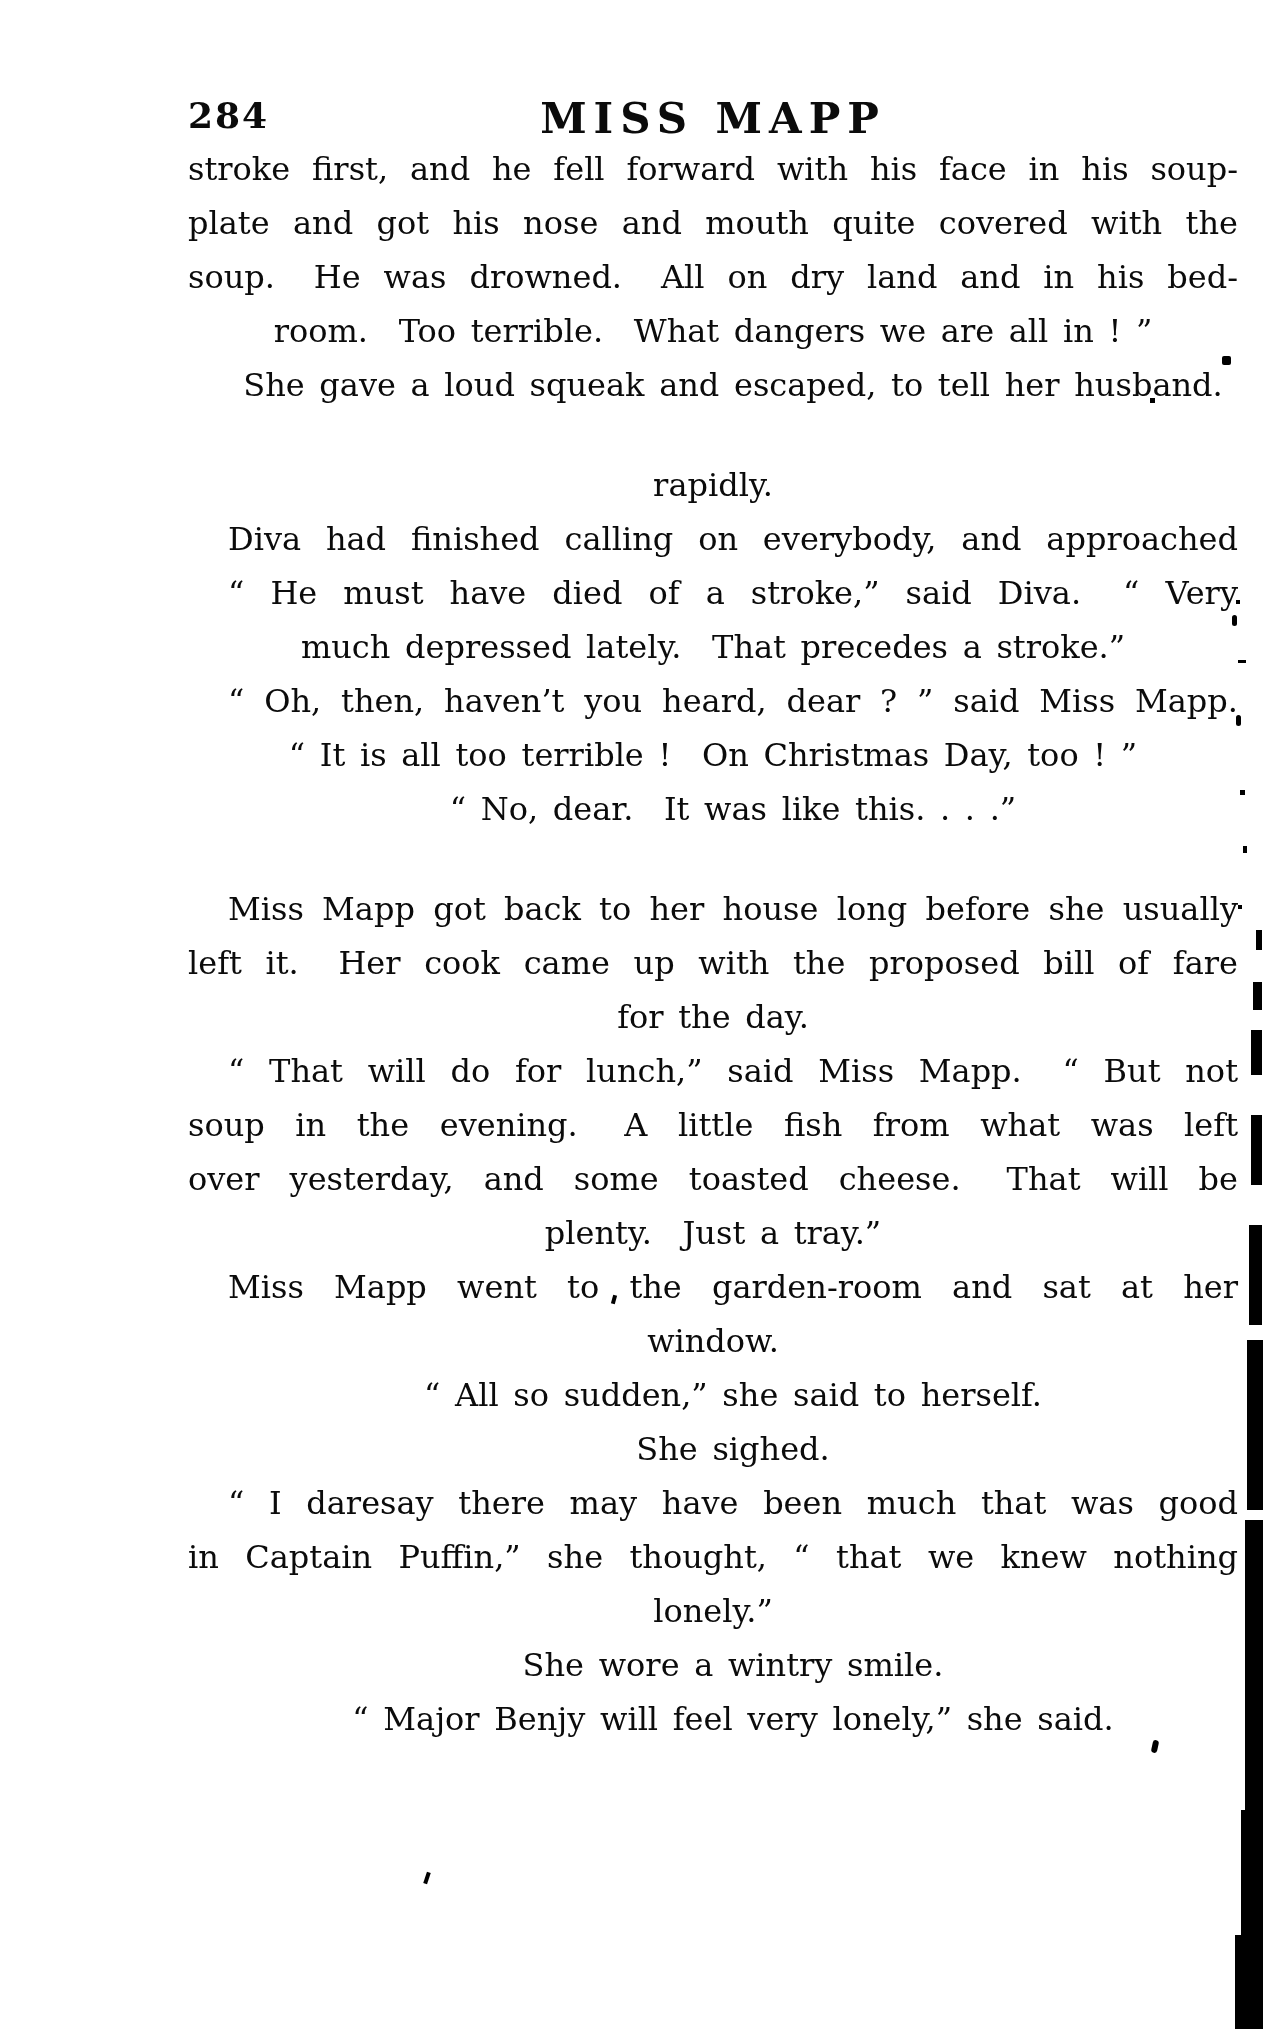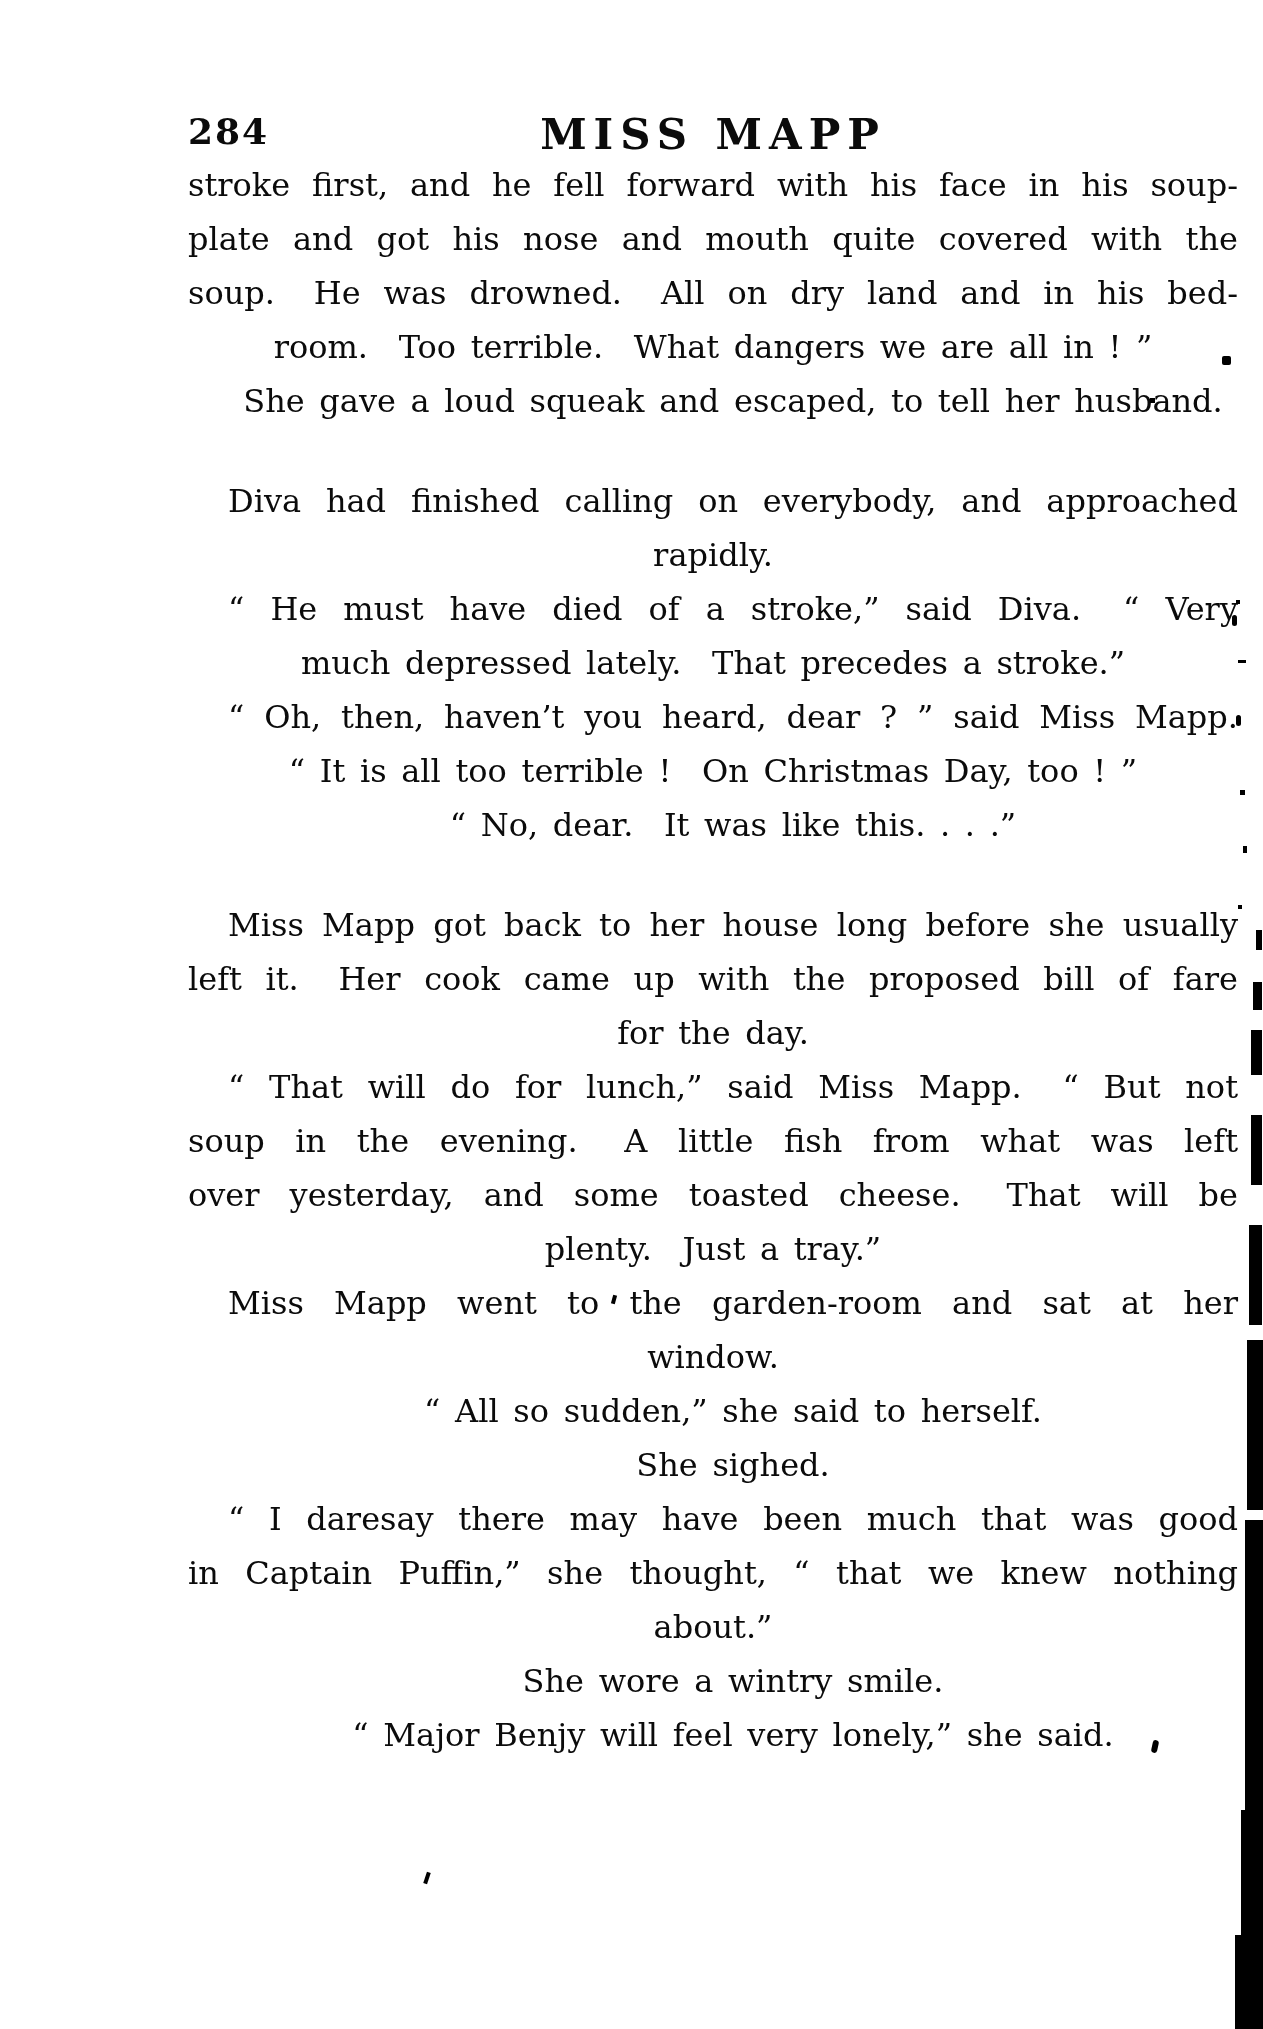--- a/index.html
+++ b/index.html
@@ -2,21 +2,21 @@
 <html><head>
 <meta charset="utf-8">
 <style>
   html,body{margin:0;padding:0;background:#ffffff;}
   body{
     width:1263px;height:2029px;
     font-family:"DejaVu Serif","Liberation Serif",serif;
     color:#0b0b0b;
   }
   .page{position:relative;width:1263px;height:2029px;background:#ffffff;overflow:hidden;}
-  .column{position:absolute;left:188px;top:104px;width:1050px;}
+  .column{position:absolute;left:188px;top:88px;width:1050px;}
   .pageheader{position:relative;height:50px;}
   .pagenum{position:absolute;left:0;top:6px;font-size:36px;font-weight:bold;letter-spacing:2px;}
   .booktitle{
     position:absolute;left:50%;transform:translateX(-50%);top:0;
     font-size:42px;font-weight:bold;letter-spacing:7px;white-space:nowrap;margin-top:6px;
   }
   .bodytext{margin-top:4px;}
   .para{margin:0;}
   .para.gap{margin-top:46px;}
   .line{
@@ -42,22 +42,22 @@
         <div class="para">
           <div class="line just">stroke first, and he fell forward with his face in his soup-</div>
           <div class="line just">plate and got his nose and mouth quite covered with the</div>
           <div class="line just">soup.  He was drowned.  All on dry land and in his bed-</div>
           <div class="line">room.  Too terrible.  What dangers we are all in ! ”</div>
         </div>
         <div class="para">
           <div class="line ind">She gave a loud squeak and escaped, to tell her husband.</div>
         </div>
         <div class="para gap">
+          <div class="line">rapidly.</div>
           <div class="line just ind">Diva had finished calling on everybody, and approached</div>
-          <div class="line">rapidly.</div>
         </div>
         <div class="para">
           <div class="line just ind">“ He must have died of a stroke,” said Diva.  “ Very</div>
           <div class="line">much depressed lately.  That precedes a stroke.”</div>
         </div>
         <div class="para">
           <div class="line just ind">“ Oh, then, haven’t you heard, dear ? ” said Miss Mapp.</div>
           <div class="line">“ It is all too terrible !  On Christmas Day, too ! ”</div>
         </div>
         <div class="para">
@@ -80,21 +80,21 @@
         </div>
         <div class="para">
           <div class="line ind">“ All so sudden,” she said to herself.</div>
         </div>
         <div class="para">
           <div class="line ind">She sighed.</div>
         </div>
         <div class="para">
           <div class="line just ind">“ I daresay there may have been much that was good</div>
           <div class="line just">in Captain Puffin,” she thought, “ that we knew nothing</div>
-          <div class="line">about.”</div>
+          <div class="line">lonely.”</div>
         </div>
         <div class="para">
           <div class="line ind">She wore a wintry smile.</div>
         </div>
         <div class="para">
           <div class="line ind">“ Major Benjy will feel very lonely,” she said.</div>
         </div>
       </div>
   </div>
 

